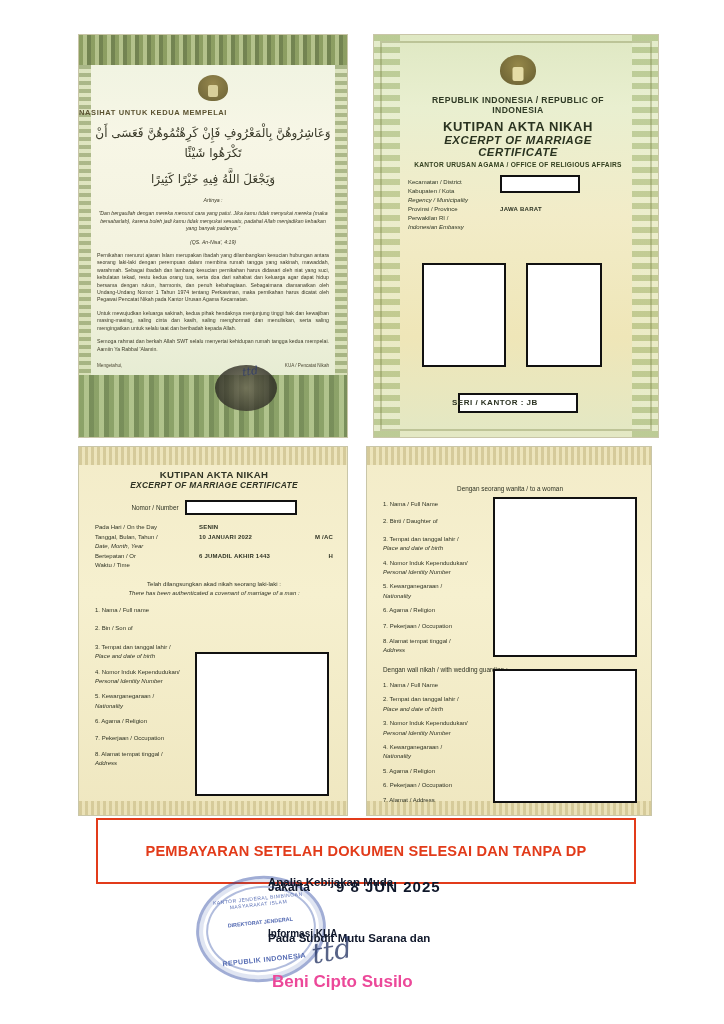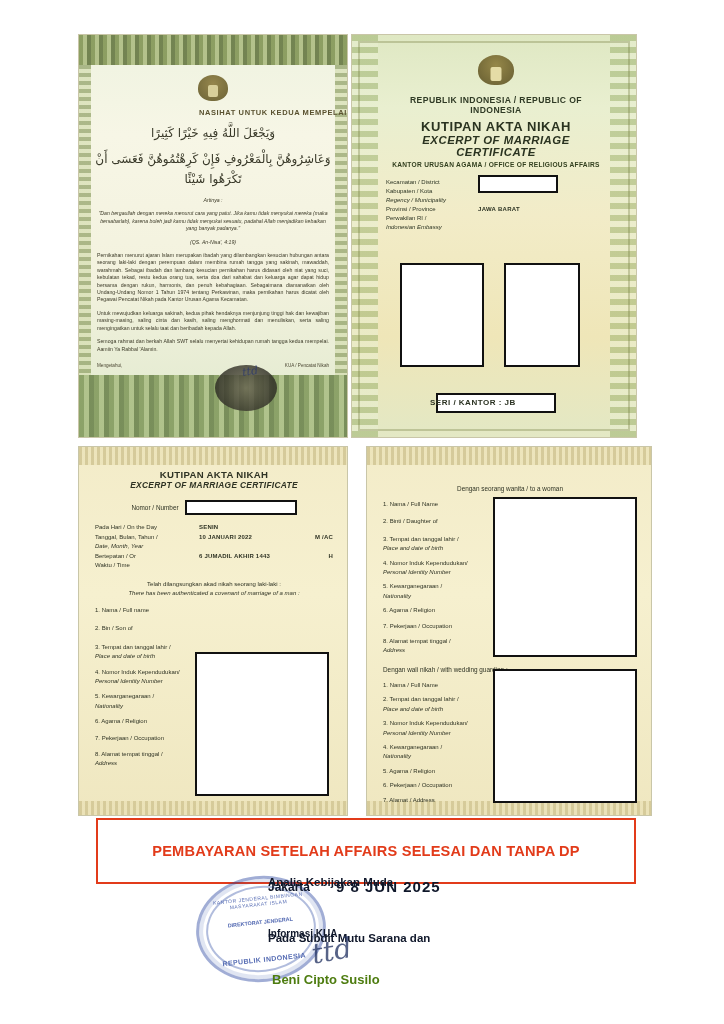--- a/index.html
+++ b/index.html
@@ -60,21 +60,21 @@
     content:"";position:absolute;left:50%;top:4px;transform:translateX(-50%);
     width:30px;height:26px;border-radius:50% 50% 45% 45%;
     background:radial-gradient(circle at 50% 35%,#8b7a3c,#5d5323);
     opacity:.9;
   }
   .garuda:after{
     content:"";position:absolute;left:50%;top:14px;transform:translateX(-50%);
     width:10px;height:12px;background:#d8cf9a;border-radius:2px;
   }
   .advice-head{
-    position:relative;z-index:2;text-align:right;margin-top:36px;
+    position:relative;z-index:2;text-align:left;margin-top:36px;
   }
   .advice-title{
     font-size:7.5px;letter-spacing:.6px;color:#5a5230;font-weight:bold;margin-top:3px;
   }
   .arabic{
     direction:rtl;text-align:center;color:#3a3a2a;
     font-size:12px;line-height:20px;margin:6px 14px 0 14px;
     font-family:"DejaVu Sans", sans-serif;
   }
   .advice-body{
@@ -96,21 +96,21 @@
     opacity:.85;z-index:3;
   }
   .signature{
     position:absolute;right:34px;top:326px;width:70px;height:30px;z-index:3;
     color:#2d3a6b;font-family:"DejaVu Serif", serif;font-style:italic;font-size:11px;
     transform:rotate(-8deg);opacity:.85;
   }
 
   
   #panel-cover{
-    left:351px;top:34px;width:286px;height:404px;
+    left:373px;top:34px;width:286px;height:404px;
     background:
       linear-gradient(180deg,#dfe8c3 0%,#e9efd0 18%,#f2ecc8 45%,#efe6b8 75%,#e3e8c4 100%);
   }
   .cover-border{
     position:absolute;inset:6px;border:2px solid rgba(120,130,70,.35);
   }
   .cover-sideband{
     position:absolute;top:0;bottom:0;width:26px;
     background:repeating-linear-gradient(180deg,#9db36f 0 6px,#e7eed0 6px 12px);
     opacity:.55;
@@ -216,21 +216,21 @@
     position:absolute;left:0;right:0;bottom:16px;text-align:center;font-size:7px;font-weight:bold;letter-spacing:.4px;
   }
   .blue-text{
     position:absolute;color:#0f172a;font-weight:bold;
   }
   #sign-city{left:268px;top:880px;font-size:12px;}
   #sign-date{left:336px;top:878px;font-size:15px;letter-spacing:1px;}
   #sign-role1{left:268px;top:876px;font-size:11.5px;}
   #sign-role2{left:268px;top:912px;font-size:11.5px;margin-top:20px;}
   #sign-role3{left:268px;top:928px;font-size:10px;}
-  #sign-name{left:272px;top:972px;font-size:13px;font-weight:bold;color:#4d7c0f;}
+  #sign-name{left:272px;top:972px;font-size:17px;font-weight:bold;color:#ec4899;}
   #hand-sign{
     position:absolute;left:312px;top:930px;width:90px;height:44px;
     color:#1f2f60;font-family:"DejaVu Serif", serif;font-style:italic;font-size:28px;
     opacity:.75;transform:rotate(-10deg);
   }
 </style>
 </head>
 <body>
 
 <div class="page">
@@ -240,22 +240,22 @@
       <div class="ornament-top"></div>
       <div class="ornament-side l"></div>
       <div class="ornament-side r"></div>
       <div class="ornament-bottom"></div>
 
       <div class="advice-head">
         <div class="garuda"></div>
         <div class="advice-title">NASIHAT UNTUK KEDUA MEMPELAI</div>
       </div>
 
+      <div class="arabic">وَعَاشِرُوهُنَّ بِالْمَعْرُوفِ فَإِنْ كَرِهْتُمُوهُنَّ فَعَسَى أَنْ تَكْرَهُوا شَيْئًا</div>
       <div class="arabic">وَيَجْعَلَ اللَّهُ فِيهِ خَيْرًا كَثِيرًا</div>
-      <div class="arabic">وَعَاشِرُوهُنَّ بِالْمَعْرُوفِ فَإِنْ كَرِهْتُمُوهُنَّ فَعَسَى أَنْ تَكْرَهُوا شَيْئًا</div>
 
       <div class="advice-body">
         <p class="advice-italic">Artinya :</p>
         <p class="advice-italic">"Dan bergaullah dengan mereka menurut cara yang patut. Jika kamu tidak menyukai mereka (maka bersabarlah), karena boleh jadi kamu tidak menyukai sesuatu, padahal Allah menjadikan kebaikan yang banyak padanya."</p>
         <p class="advice-italic">(QS. An-Nisa', 4:19)</p>
         <p>Pernikahan menurut ajaran Islam merupakan ibadah yang dilambangkan kesucian hubungan antara seorang laki-laki dengan perempuan dalam membina rumah tangga yang sakinah, mawaddah, warahmah. Sebagai ibadah dan lambang kesucian pernikahan harus didasari oleh niat yang suci, kebulatan tekad, restu kedua orang tua, serta doa dari sahabat dan keluarga agar dapat hidup bersama dengan rukun, harmonis, dan penuh kebahagiaan. Sebagaimana diamanatkan oleh Undang-Undang Nomor 1 Tahun 1974 tentang Perkawinan, maka pernikahan harus dicatat oleh Pegawai Pencatat Nikah pada Kantor Urusan Agama Kecamatan.</p>
         <p>Untuk mewujudkan keluarga sakinah, kedua pihak hendaknya menjunjung tinggi hak dan kewajiban masing-masing, saling cinta dan kasih, saling menghormati dan menuliskan, serta saling mengingatkan untuk selalu taat dan beribadah kepada Allah.</p>
         <p>Semoga rahmat dan berkah Allah SWT selalu menyertai kehidupan rumah tangga kedua mempelai. Aamiin Ya Rabbal 'Alamin.</p>
       </div>
 
@@ -459,21 +459,21 @@
             <span>7. Alamat / Address</span>
           </div>
         </div>
       </div>
 
       <div class="redact" style="left:126px;top:50px;width:140px;height:156px;"></div>
       <div class="redact" style="left:126px;top:222px;width:140px;height:130px;"></div>
     </div>
 
     <div id="dsa-banner">
-      <div>PEMBAYARAN SETELAH AFFAIRS SELESAI DAN TANPA DP</div>
+      <div>PEMBAYARAN SETELAH DOKUMEN SELESAI DAN TANPA DP</div>
     </div>
 
     <div id="round-stamp">
       <div class="ring"></div>
       <div class="st-top">KANTOR JENDERAL BIMBINGAN MASYARAKAT ISLAM</div>
       <div class="st-mid">DIREKTORAT JENDERAL</div>
       <div class="st-bot">REPUBLIK INDONESIA</div>
     </div>
 
     <div class="blue-text" id="sign-city">Jakarta</div>

